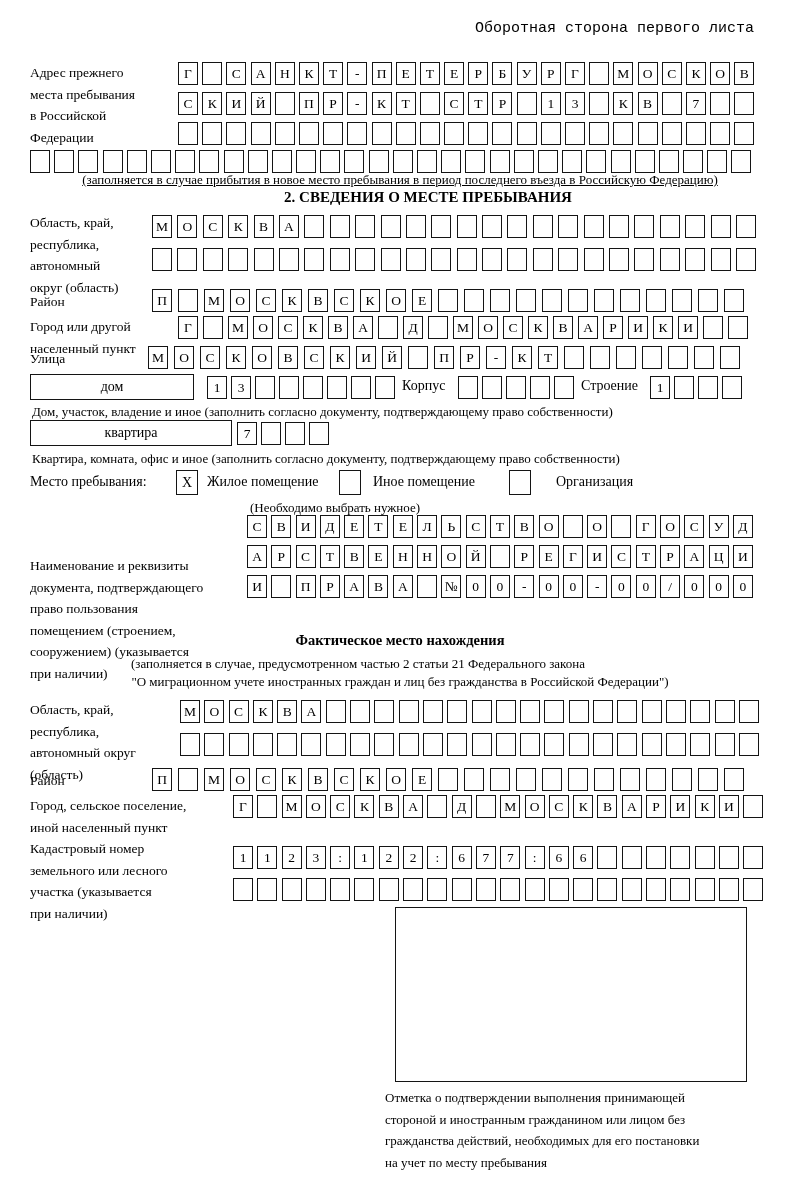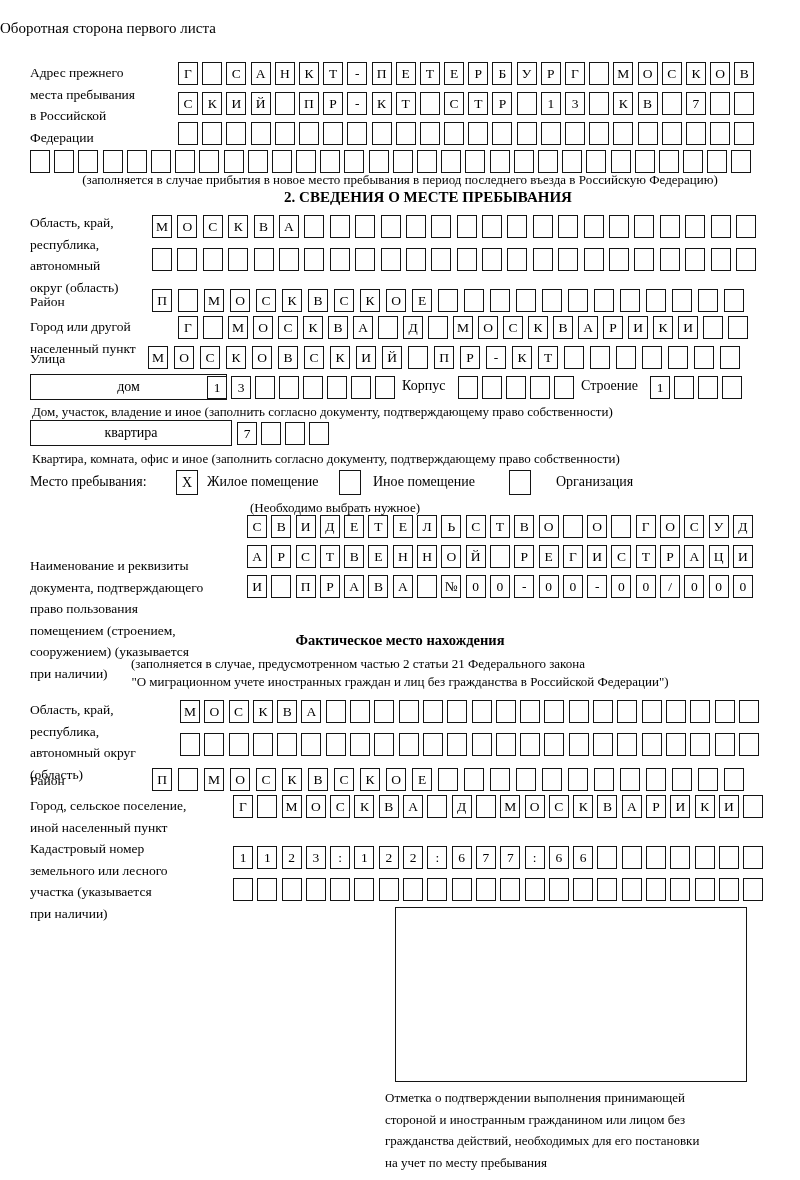--- a/index.html
+++ b/index.html
@@ -1,20 +1,20 @@
 <!DOCTYPE html>
 <html><head>
 <meta charset="utf-8">
 <style>
   html,body{margin:0;padding:0;background:#fff;}
   .page{
     position:relative;width:800px;height:1180px;background:#fff;color:#000;
     font-family:"Liberation Serif","DejaVu Serif",serif;overflow:hidden;
   }
-  .hdr{position:absolute;top:20px;left:0;width:742px;font-size:15px;}
+  .hdr{position:absolute;top:20px;left:12px;width:742px;text-align:right;font-size:15px;font-family:Liberation Mono, monospace;}
   .lbl{position:absolute;font-size:13.5px;line-height:21.6px;}
   .cap{position:absolute;font-size:13px;}
   .center{text-align:center;}
   .cells{position:absolute;display:flex;gap:var(--g,4.2px);}
   .cell{
     box-sizing:border-box;width:20px;height:23px;border:1.5px solid #141414;
     display:flex;align-items:center;justify-content:center;
     font-size:13.5px;line-height:1;background:#fff;flex:0 0 auto;
   }
   .lblbox{
@@ -147,21 +147,21 @@
       <span class="cell"></span>
       <span class="cell"></span>
       <span class="cell"></span>
       <span class="cell"></span>
       <span class="cell"></span>
       <span class="cell"></span>
       <span class="cell"></span>
       <span class="cell"></span>
       <span class="cell"></span>
     </div>
-  <div class="cap center" style="left:0;top:172px;width:800px;">(заполняется в случае прибытия в новое место пребывания в период последнего въезда в Российскую Федерацию)</div>
+  <div class="cap center" style="left:0;top:172px;width:800px;text-decoration:underline;">(заполняется в случае прибытия в новое место пребывания в период последнего въезда в Российскую Федерацию)</div>
 
   <div class="title2" style="top:189px;margin-left:28px;">2. СВЕДЕНИЯ О МЕСТЕ ПРЕБЫВАНИЯ</div>
 
   <div class="lbl" style="left:30px;top:212px;">
     <div>Область, край,</div>
     <div>республика,</div>
     <div>автономный</div>
     <div>округ (область)</div>
   </div>
   <div class="cells" style="left:152px;top:215px;--g:5.4px;">
@@ -294,21 +294,21 @@
       <span class="cell">Т</span>
       <span class="cell"></span>
       <span class="cell"></span>
       <span class="cell"></span>
       <span class="cell"></span>
       <span class="cell"></span>
       <span class="cell"></span>
       <span class="cell"></span>
     </div>
 
-  <div class="lblbox" style="left:30px;top:374px;width:197px;">
+  <div class="lblbox" style="left:30px;top:374px;width:164px;">
     <span>дом</span>
   </div>
   <div class="cells" style="left:207px;top:376px;--g:4px;">
       <span class="cell">1</span>
       <span class="cell">3</span>
       <span class="cell"></span>
       <span class="cell"></span>
       <span class="cell"></span>
       <span class="cell"></span>
       <span class="cell"></span>

